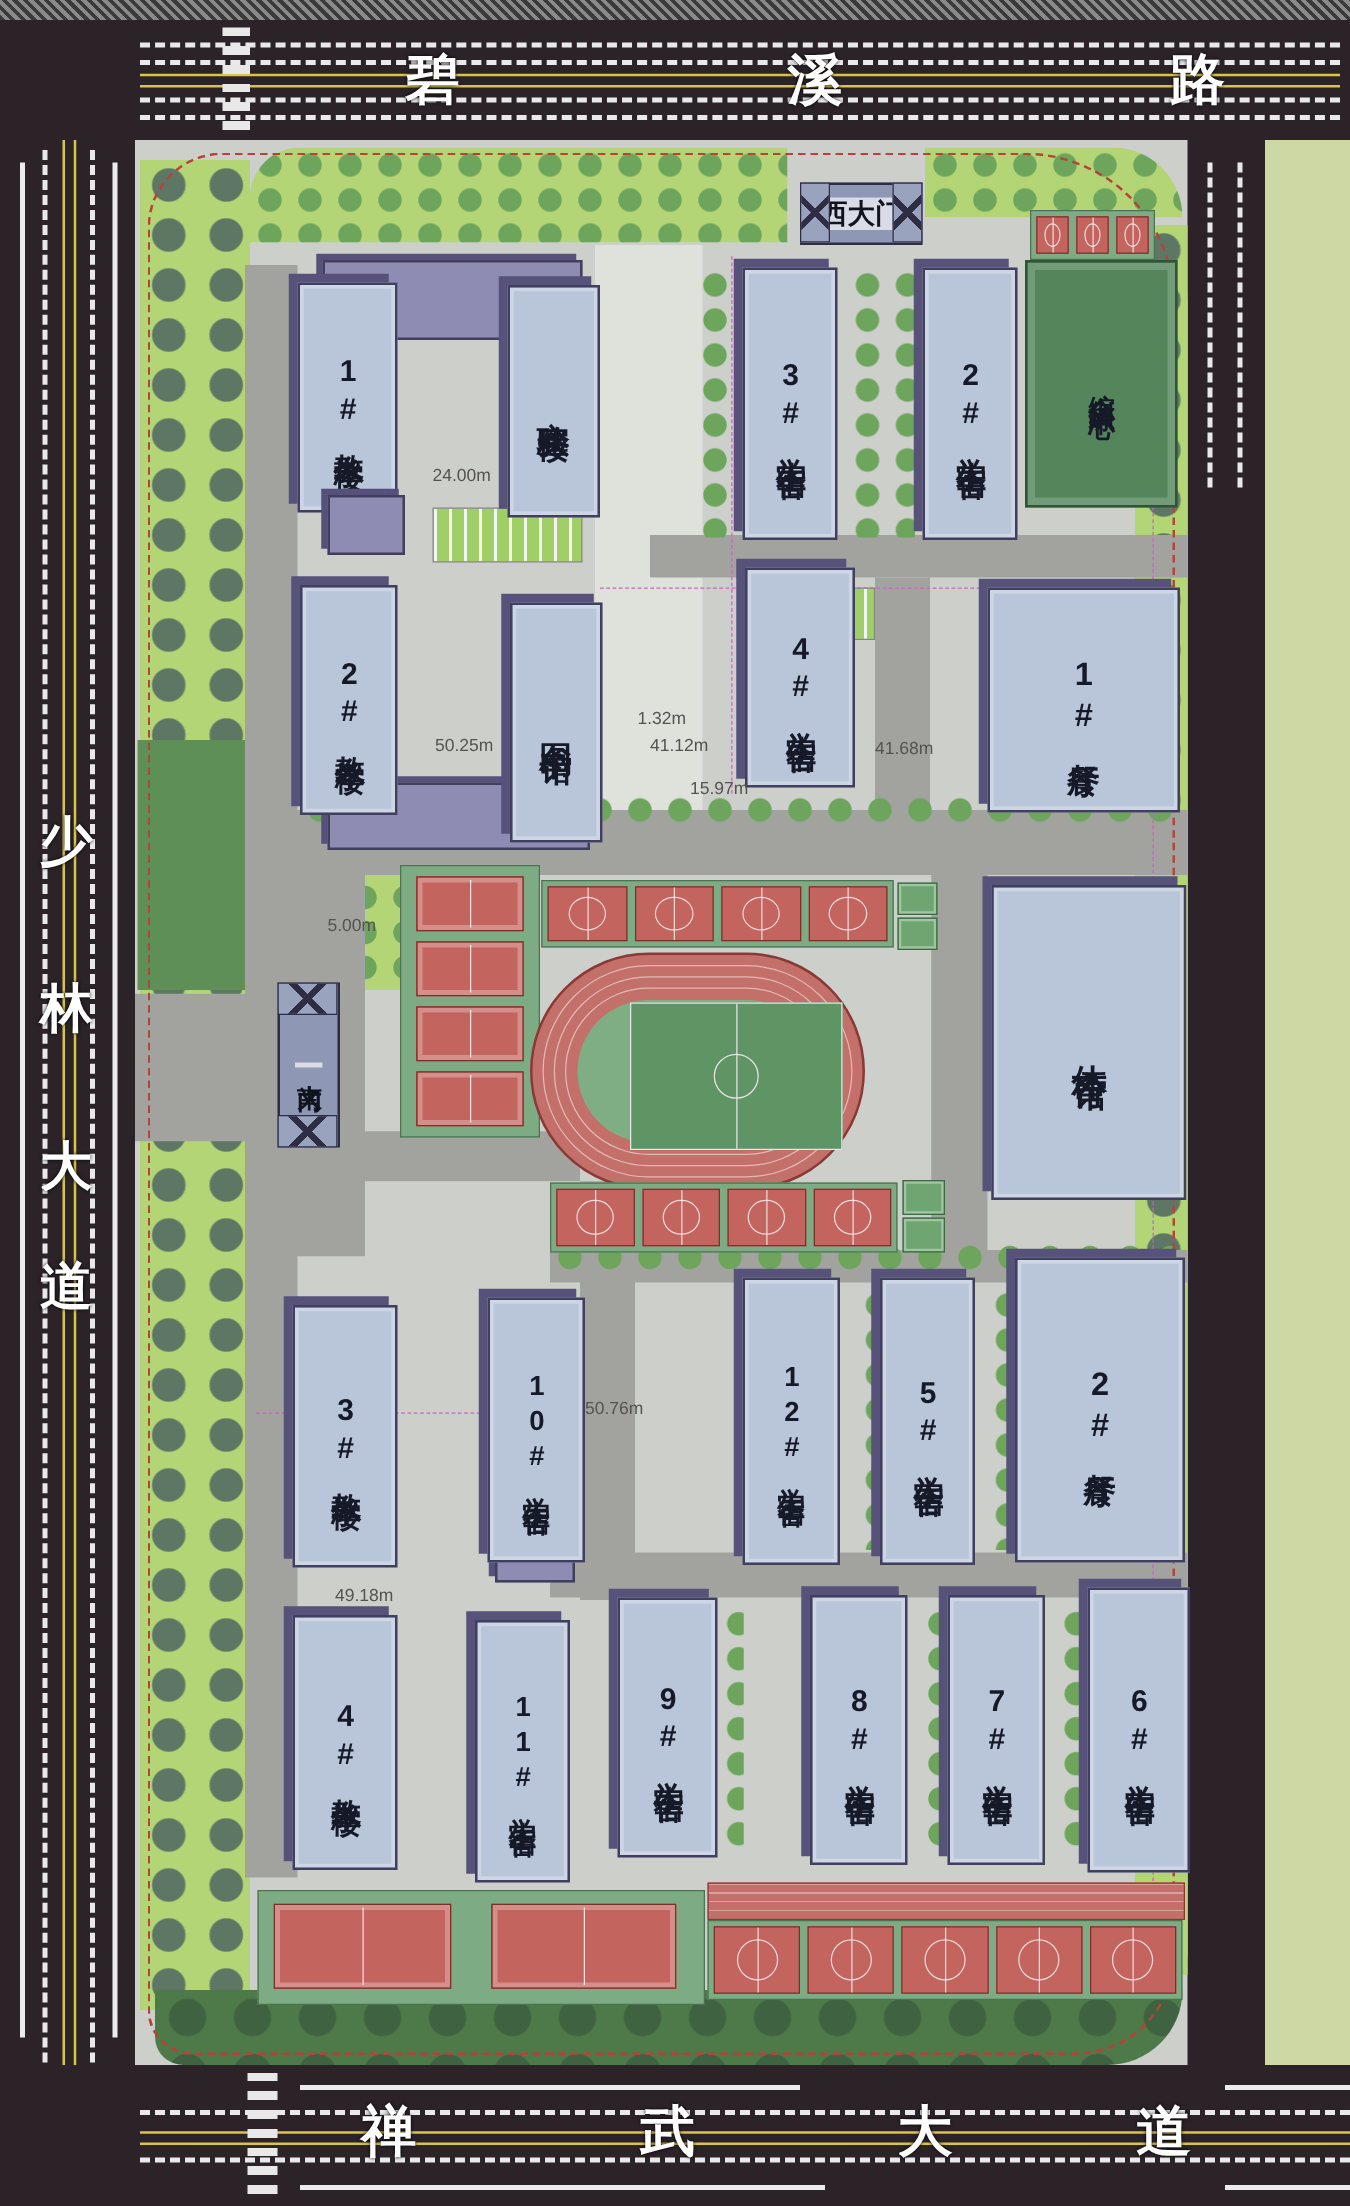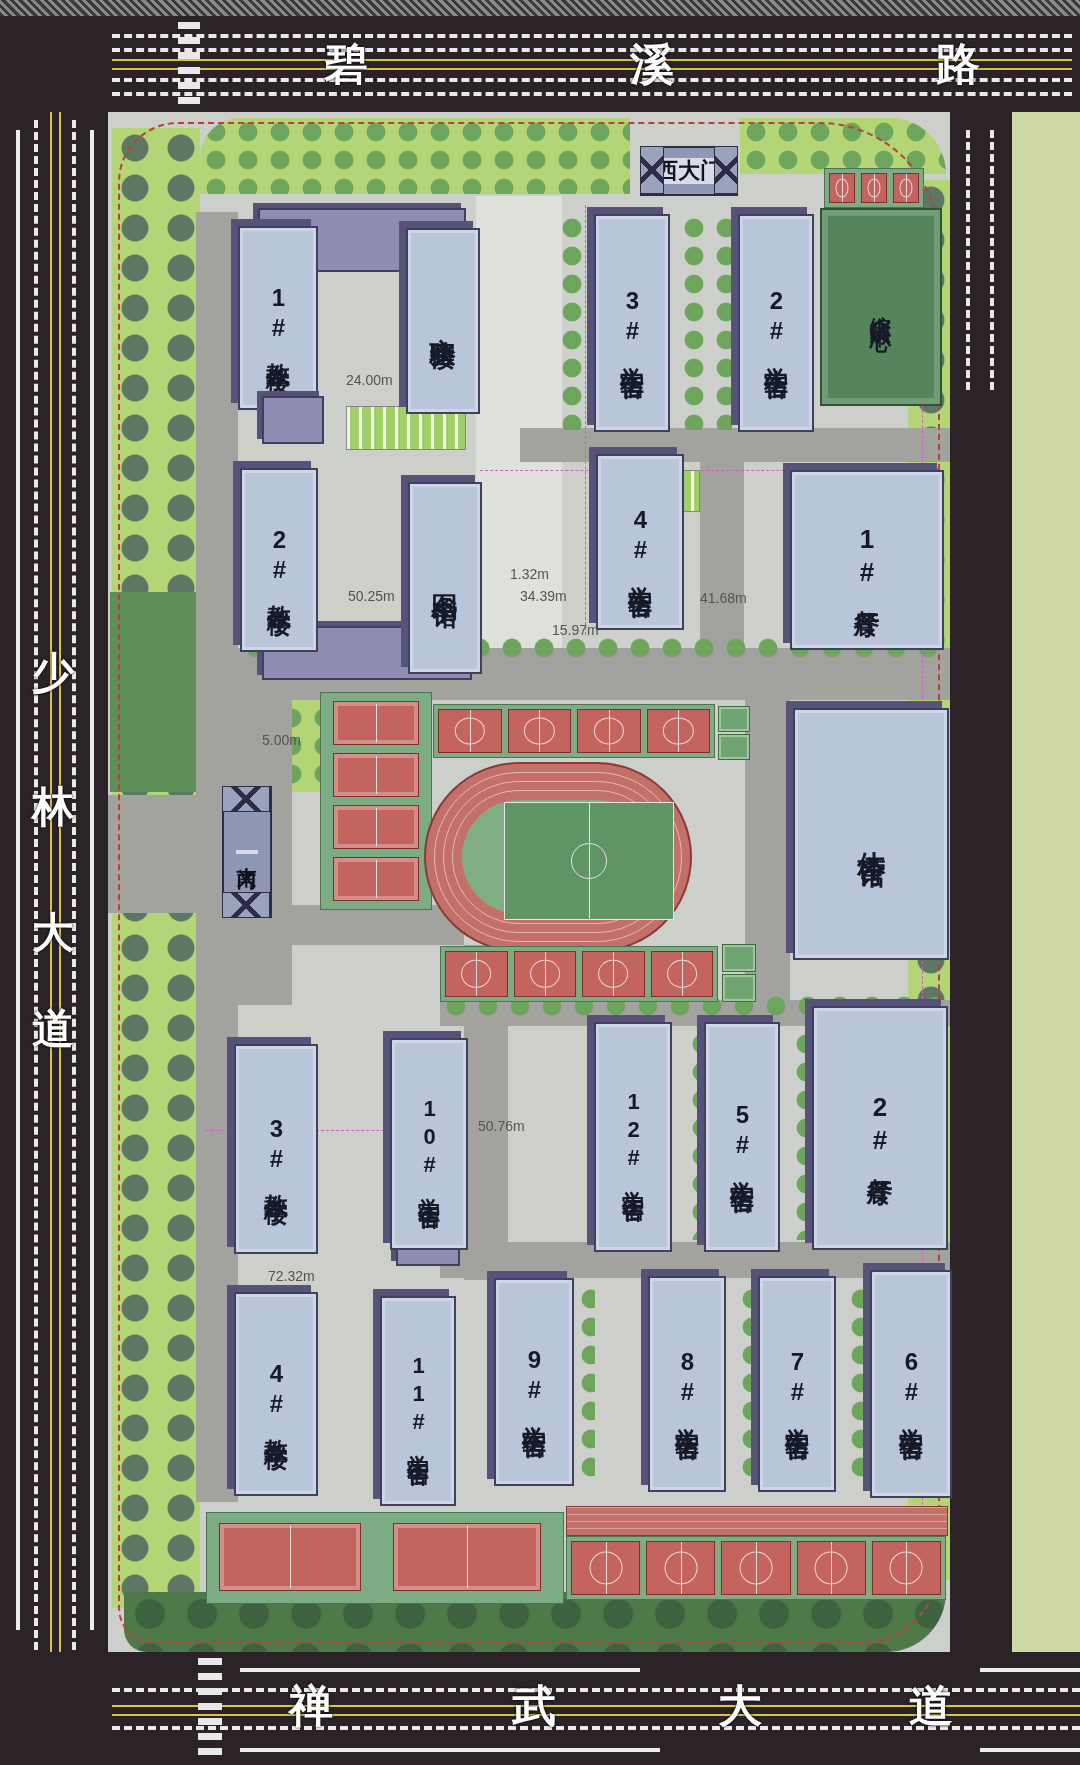--- a/index.html
+++ b/index.html
@@ -290,21 +290,21 @@
   <div class="crow" style="left:566px;top:1536px;width:380px;height:64px">
     <div class="bb"></div>
     <div class="bb"></div>
     <div class="bb"></div>
     <div class="bb"></div>
     <div class="bb"></div>
   </div>
 
   <span class="dimt" style="left:346px;top:372px">24.00m</span>
   <span class="dimt" style="left:348px;top:588px">50.25m</span>
-  <span class="dimt" style="left:520px;top:588px">34.39m</span>
+  <span class="dimt" style="left:520px;top:588px">41.12m</span>
   <span class="dimt" style="left:700px;top:590px">41.68m</span>
-  <span class="dimt" style="left:478px;top:1118px">50.76m</span>
-  <span class="dimt" style="left:268px;top:1268px">72.32m</span>
+  <span class="dimt" style="left:468px;top:1118px">50.76m</span>
+  <span class="dimt" style="left:268px;top:1268px">49.18m</span>
   <span class="dimt" style="left:552px;top:622px">15.97m</span>
   <span class="dimt" style="left:262px;top:732px">5.00m</span>
   <span class="dimt" style="left:510px;top:566px">1.32m</span>
 
 </div>
 
 </body></html>

